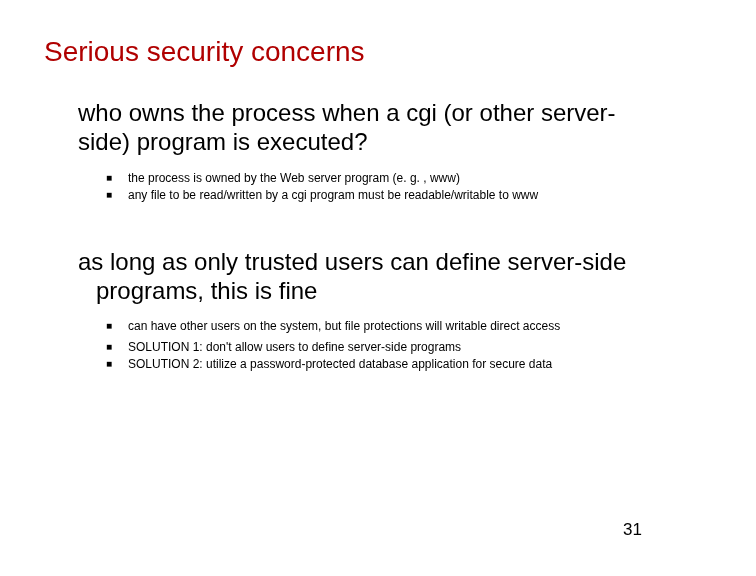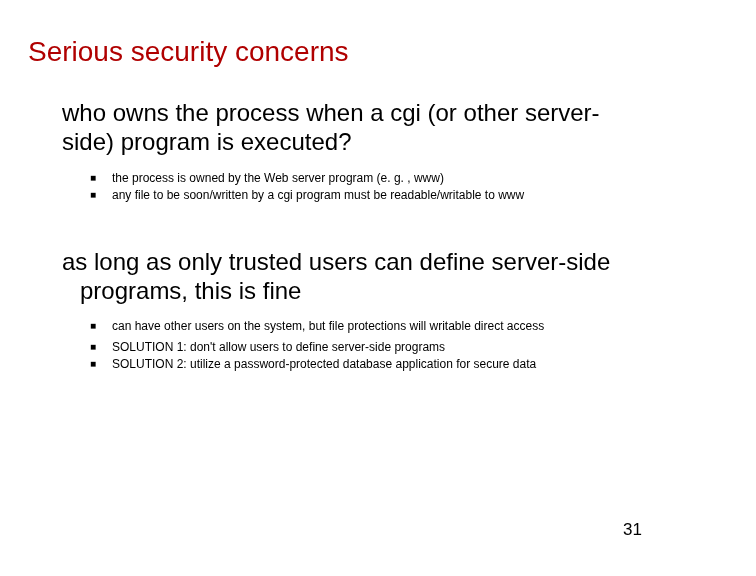--- a/index.html
+++ b/index.html
@@ -8,21 +8,21 @@
     height: 576px;
     background: #ffffff;
     font-family: Arial, Helvetica, sans-serif;
     color: #000000;
     overflow: hidden;
   }
   .slide {
     position: relative;
     width: 668px;
     height: 576px;
-    padding: 36px 22px 0 28px;
+    padding: 36px 22px 0 44px;
   }
   .title {
     font-size: 28px;
     font-weight: 400;
     color: #b00000;
     margin-bottom: 30px;
     letter-spacing: 0px;
   }
   .para {
     font-size: 24px;
@@ -71,21 +71,21 @@
 </head>
 <body>
 
 <div class="slide">
 
   <h1 class="title">Serious security concerns</h1>
 
   <p class="para">who owns the process when a cgi (or other server-side) program is executed?</p>
   <ul class="bullets">
     <li>the process is owned by the Web server program (e. g. , www)</li>
-    <li>any file to be soon/written by a cgi program must be readable/writable to www</li>
+    <li>any file to be read/written by a cgi program must be readable/writable to www</li>
   </ul>
 
   <p class="para indent-hang block2">as long as only trusted users can define server-side programs, this is fine</p>
   <ul class="bullets">
     <li>can have other users on the system, but file protections will writable direct access</li>
   </ul>
 
   <ul class="bullets" style="margin-top:6px;">
     <li>SOLUTION 1: don't allow users to define server-side programs</li>
     <li>SOLUTION 2: utilize a password-protected database application for secure data</li>

